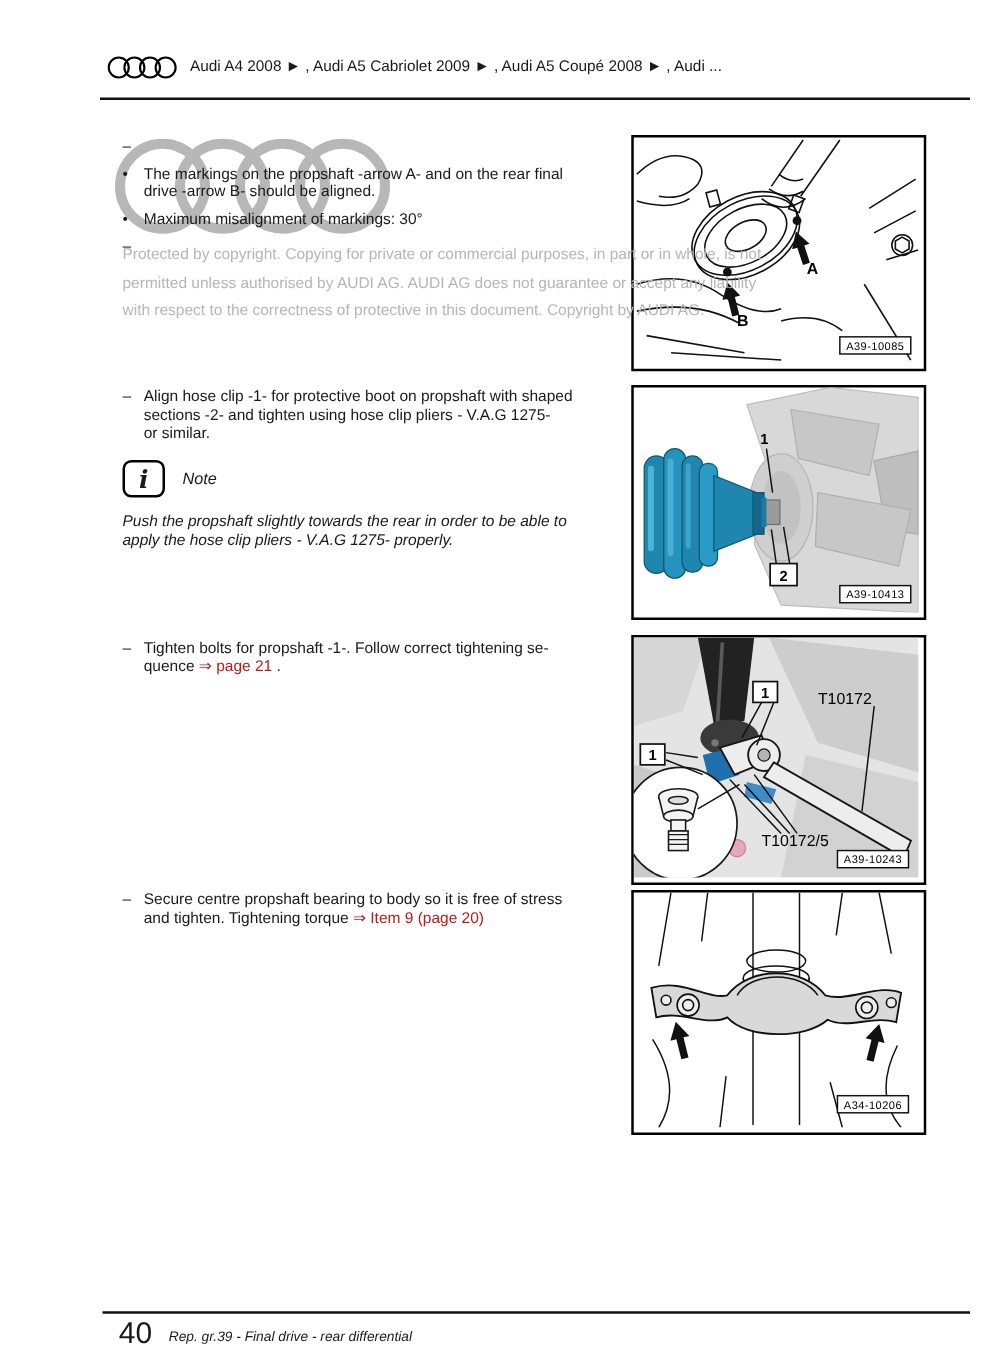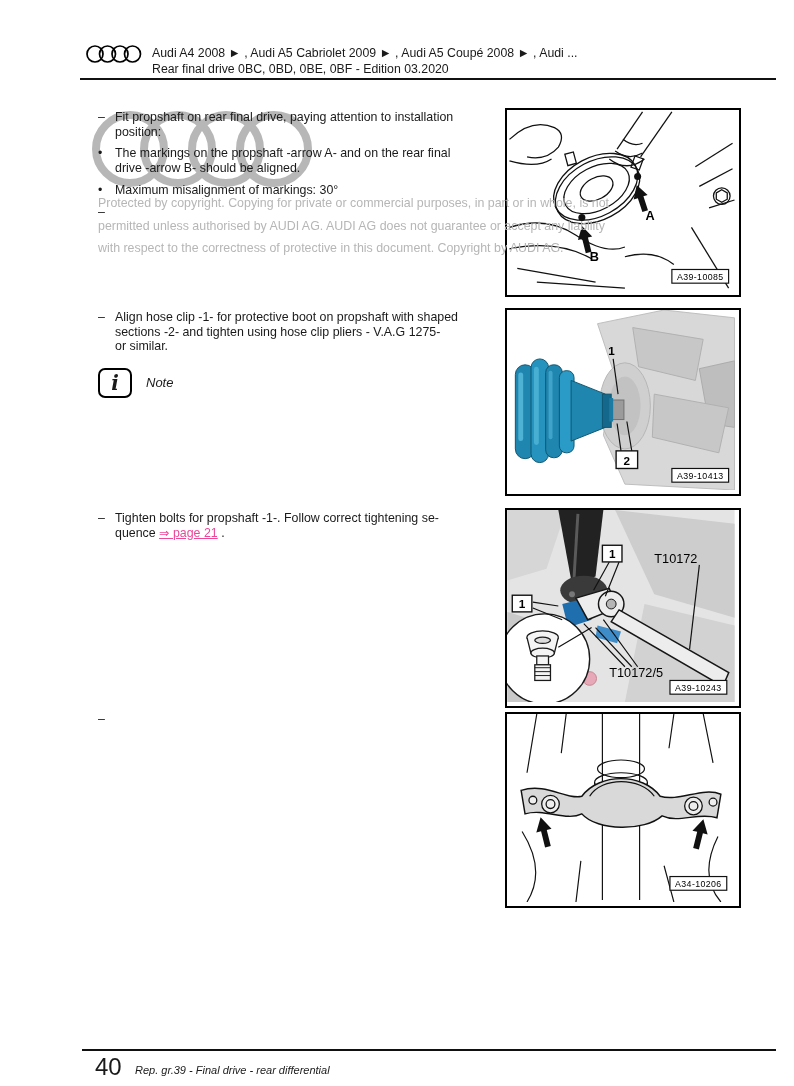--- a/index.html
+++ b/index.html
@@ -18,21 +18,21 @@
     position:absolute;left:58px;top:192px;z-index:2;width:720px;
     font-size:12.4px;line-height:22.6px;color:#b6b6b6;white-space:pre;pointer-events:none;
   }
   
   .sect{position:absolute;left:58px;width:400px;z-index:3;font-size:12.4px;line-height:14.7px;}
   .s1{top:110px}.s2{top:310px}.s3{top:511px}.s4{top:712px}
   .item{display:flex;margin-bottom:7px;}
   .marker{width:17px;flex:0 0 17px;}
   .itext{white-space:pre;}
   .lines{white-space:pre;}
-  .red-link{color:#ec4899;text-decoration:underline;cursor:pointer;}
+  .red-link{color:#b91c1c;cursor:pointer;}
   .noterow{display:flex;align-items:center;margin-top:14px;margin-bottom:12px;}
   .note-icon{
     width:30px;height:26px;border:2.5px solid #000;border-radius:7px;
     display:flex;align-items:center;justify-content:center;margin-left:0px;
   }
   .note-i{font-family:"DejaVu Serif","Liberation Serif",serif;font-style:italic;font-weight:bold;font-size:20px;line-height:1;}
   .note-label{font-weight:normal;font-style:italic;font-size:13px;margin-left:14px;}
   .note-text{font-style:italic;white-space:pre;}
   
   .fig{position:absolute;left:465px;border:2px solid #000;background:#fff;z-index:1;}
@@ -56,42 +56,39 @@
     <svg width="58" height="20" viewBox="0 0 56 20">
       <g fill="none" stroke="#000" stroke-width="1.7">
         <circle cx="9" cy="10" r="8"></circle>
           <circle cx="21.5" cy="10" r="8"></circle>
         <circle cx="34" cy="10" r="8"></circle>
           <circle cx="46.5" cy="10" r="8"></circle>
       </g>
     </svg>
   </div>
   <div class="hdr-t1">Audi A4 2008 ► , Audi A5 Cabriolet 2009 ► , Audi A5 Coupé 2008 ► , Audi ...</div>
-  <div class="hdr-t2">Rear final drive 0BC, 0BD, 0BE, 0BF - Edition 03.2020</div>
   <div class="hdr-rule"></div>
 
   <div class="wm-rings">
     <svg width="220" height="78" viewBox="0 0 220 78">
       <g fill="none" stroke="#ababab" stroke-width="8" opacity="0.85">
         <circle cx="38" cy="39" r="34"></circle>
           <circle cx="86" cy="39" r="34"></circle>
         <circle cx="134" cy="39" r="34"></circle>
           <circle cx="182" cy="39" r="34"></circle>
       </g>
     </svg>
   </div>
   <div class="wm-text">Protected by copyright. Copying for private or commercial purposes, in part or in whole, is not
 permitted unless authorised by AUDI AG. AUDI AG does not guarantee or accept any liability
 with respect to the correctness of protective in this document. Copyright by AUDI AG.</div>
 
   <div class="sect s1">
     <div class="item">
       <span class="marker">–</span>
-      <span class="itext">Fit propshaft on rear final drive, paying attention to installation
-position:</span>
     </div>
     <div class="item">
       <span class="marker">•</span>
       <span class="itext">The markings on the propshaft -arrow A- and on the rear final
 drive -arrow B- should be aligned.</span>
     </div>
     <div class="item">
       <span class="marker">•</span>
       <span class="itext">Maximum misalignment of markings: 30°</span>
     </div>
@@ -106,33 +103,37 @@
       <span class="itext">Align hose clip -1- for protective boot on propshaft with shaped
 sections -2- and tighten using hose clip pliers - V.A.G 1275-
 or similar.</span>
     </div>
     <div class="noterow">
       <div class="note-icon">
           <span class="note-i">i</span>
         </div>
       <span class="note-label">Note</span>
     </div>
+    <div class="note-text">Push the propshaft slightly towards the rear in order to be able to
+apply the hose clip pliers - V.A.G 1275- properly.</div>
   </div>
 
   <div class="sect s3">
     <div class="item">
       <span class="marker">–</span>
       <span class="itext"><span class="lines">Tighten bolts for propshaft -1-. Follow correct tightening se-
 quence </span><a class="red-link">⇒ page 21</a><span> .</span></span>
     </div>
   </div>
 
   <div class="sect s4">
     <div class="item">
       <span class="marker">–</span>
+      <span class="itext"><span class="lines">Secure centre propshaft bearing to body so it is free of stress
+and tighten. Tightening torque </span><a class="red-link">⇒ Item 9 (page 20)</a><span></span></span>
     </div>
   </div>
 
   <div class="fig f1">
     <svg width="228" height="181" viewBox="0 0 232 185">
       <g fill="none" stroke="#111" stroke-width="1.3">
         <path d="M2,30 Q25,8 48,18 Q60,24 52,38 Q40,52 20,48"></path>
         <path d="M2,52 Q30,60 45,50"></path>
         <path d="M138,2 L112,40"></path>
           <path d="M168,2 L136,48"></path>

